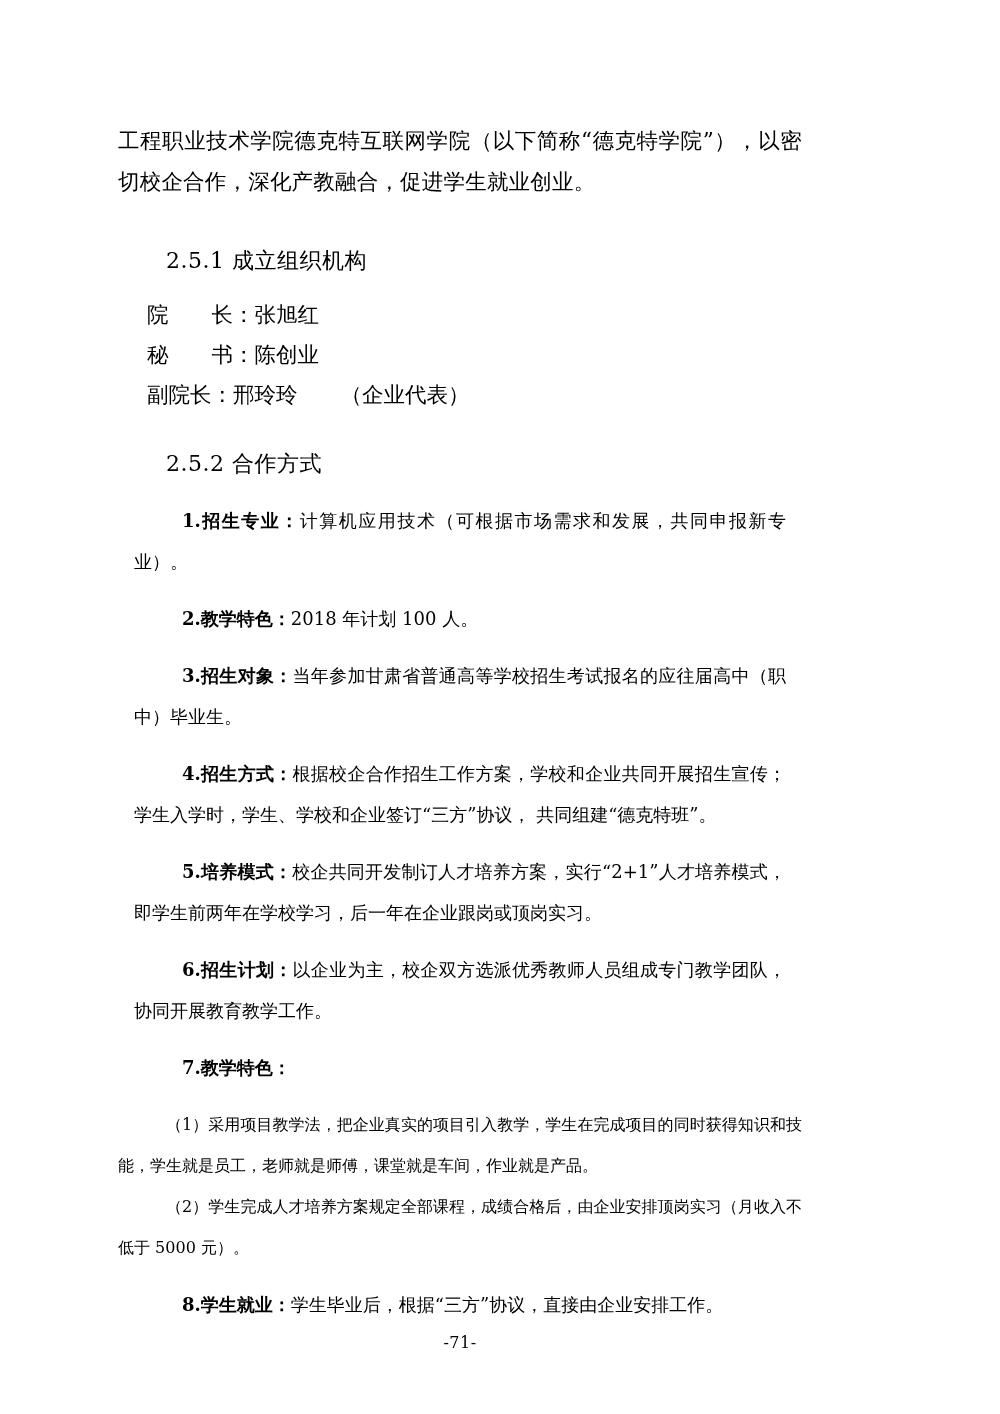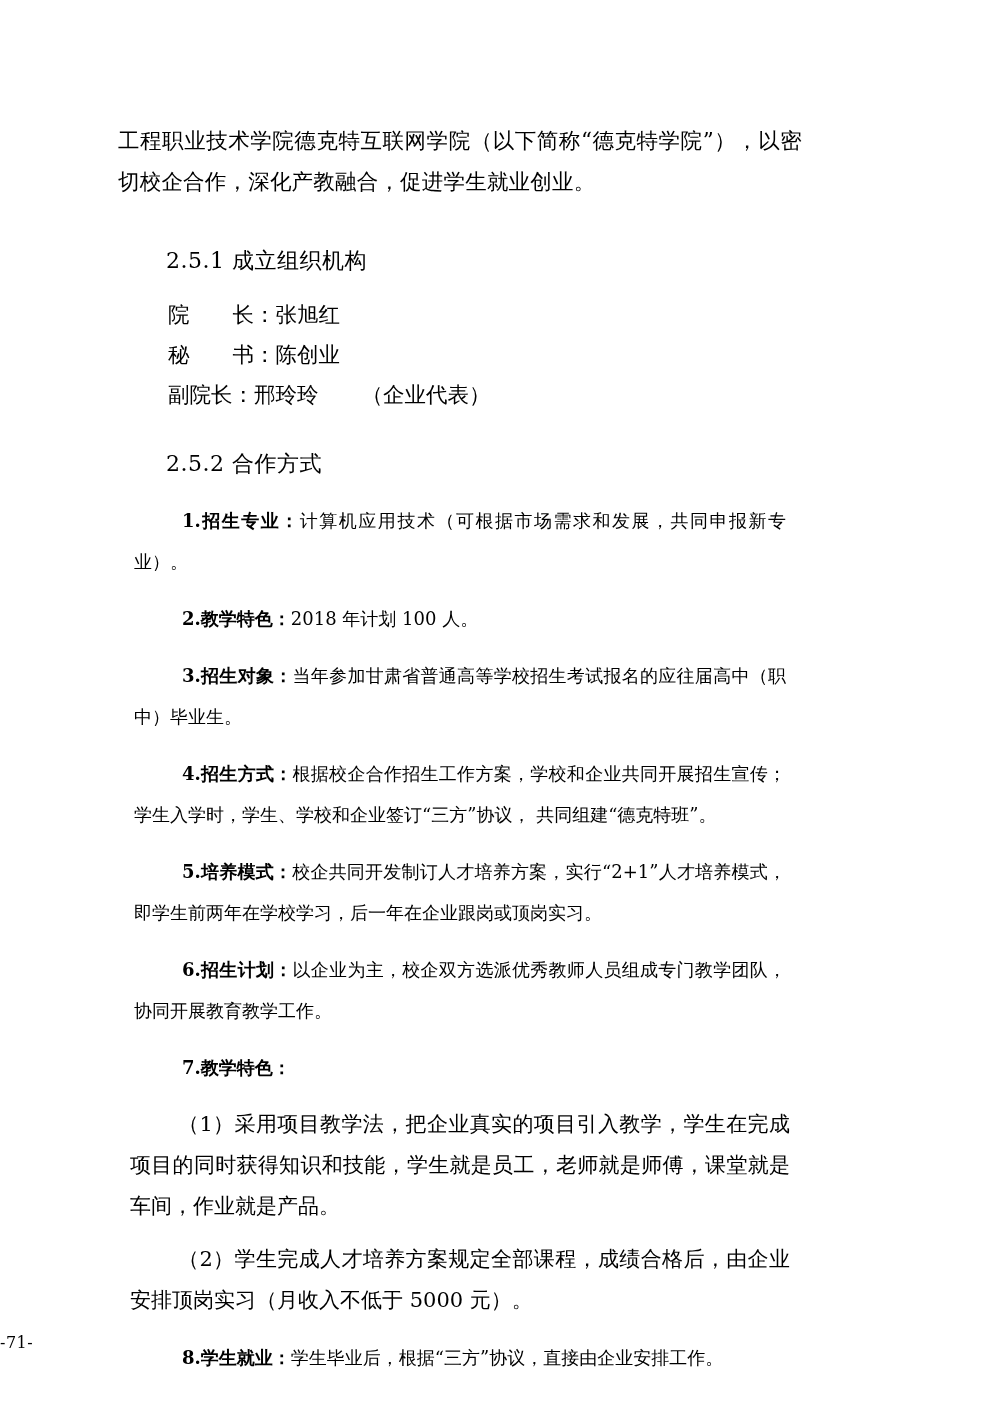--- a/index.html
+++ b/index.html
@@ -29,51 +29,52 @@
     letter-spacing: 0.2px;
   }
   .heading {
     font-size: 22px;
     line-height: 41px;
     font-weight: normal;
     margin: 18px 0 14px 48px;
     letter-spacing: 0.5px;
   }
   .roster {
-    margin-left: 50px;
+    margin-left: 29px;
     font-size: 21.5px;
     line-height: 40px;
   }
   .roster div {
     white-space: pre;
   }
   .list-item {
     font-size: 18px;
     line-height: 41px;
     text-align: justify;
     margin: 16px;
     text-indent: 48px;
   }
   .list-item .lbl {
     font-weight: bold;
   }
   .sub-item {
-    font-size: 21px;
+    font-size: 16px;
     line-height: 41px;
     text-align: justify;
-    margin: 12px;
+    margin: 0;
     text-indent: 48px;
   }
   .spacer-sm { height: 10px; }
   .spacer-md { height: 20px; }
   .footer {
     position: absolute;
     left: 0;
     right: 0;
     bottom: 62px;
+    text-align: center;
     font-size: 16px;
     font-family: "DejaVu Serif", "Liberation Serif", serif;
     letter-spacing: 0.5px;
   }
 </style>
 </head>
 <body>
 
 <div class="page">
 

